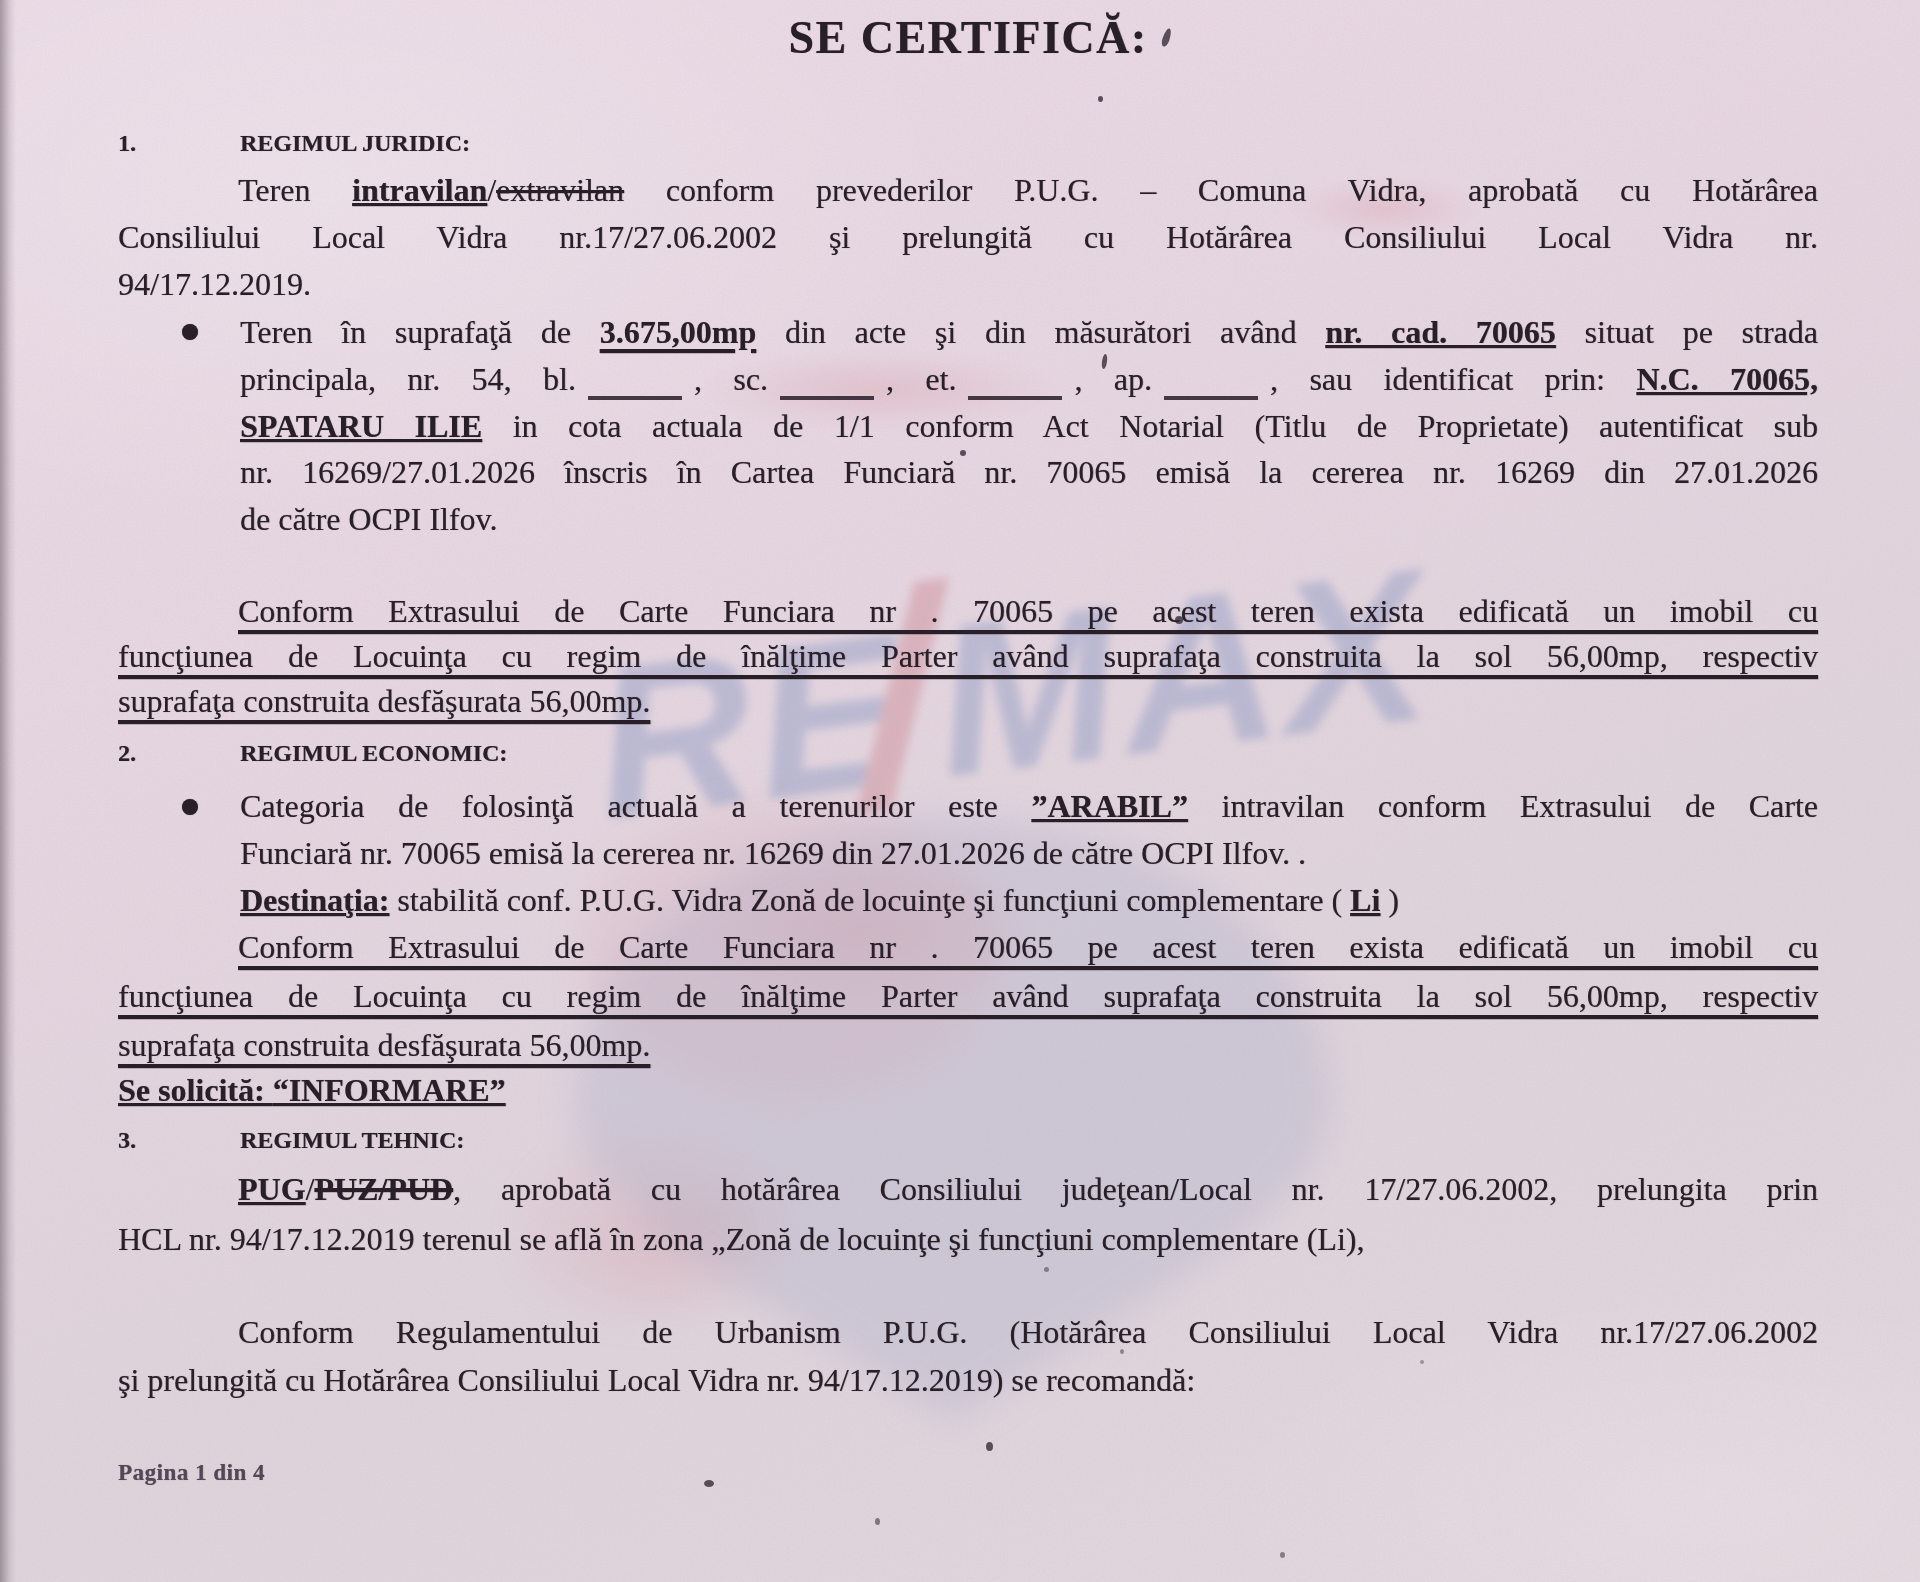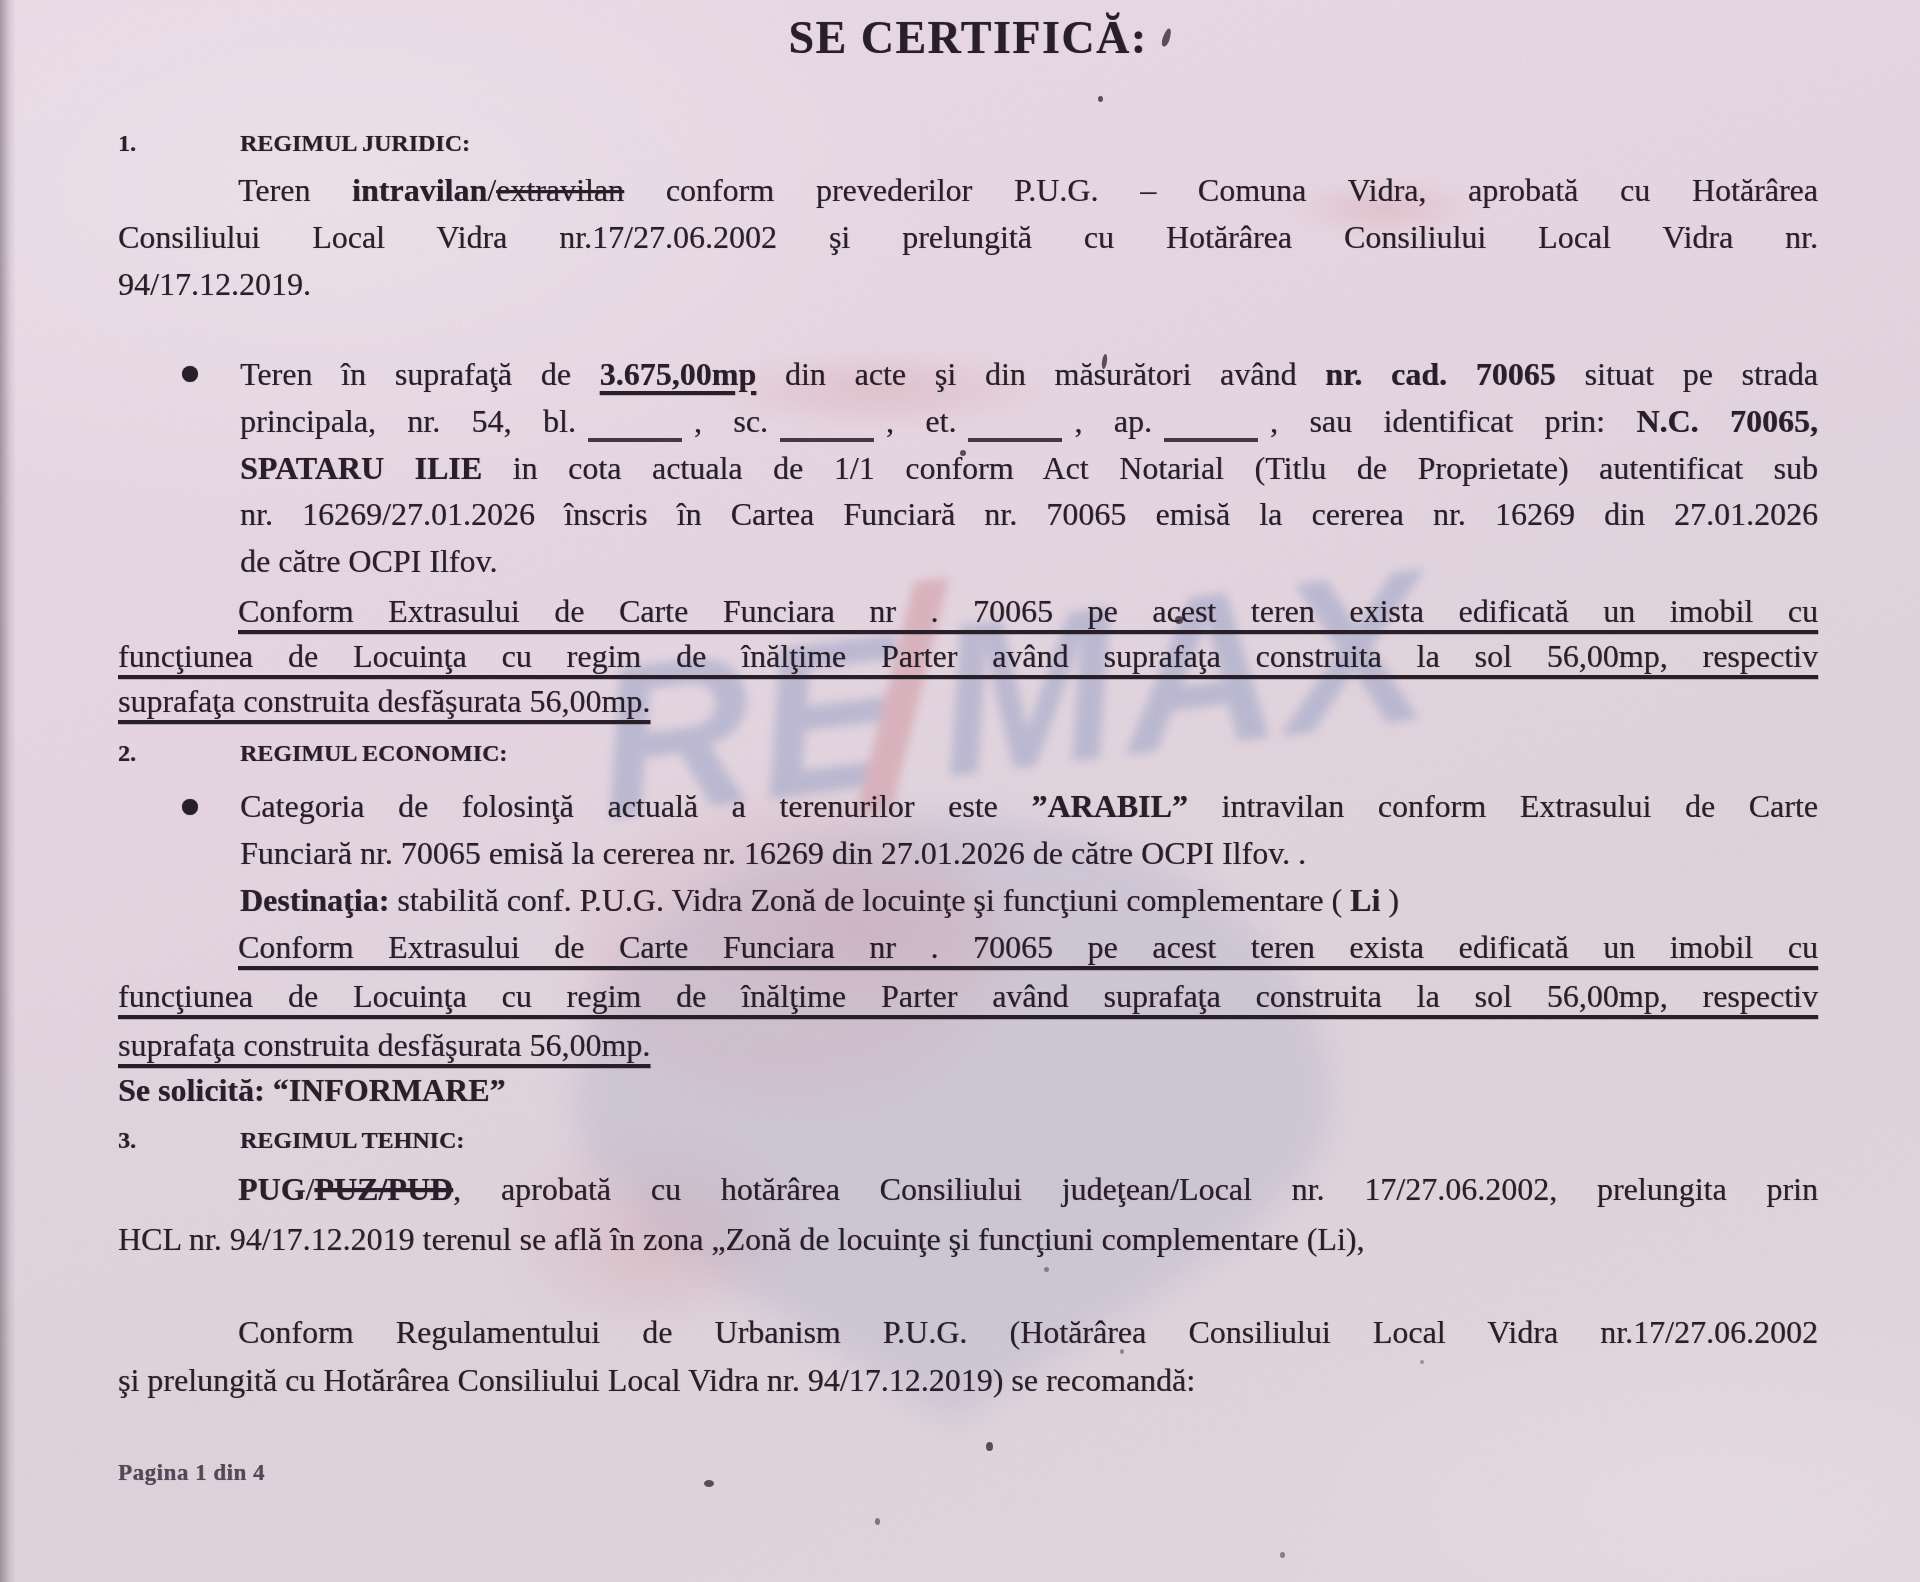--- a/index.html
+++ b/index.html
@@ -32,21 +32,21 @@
     text-shadow:0.4px 0.4px 0.7px rgba(40,28,40,0.55);}
   .title{position:absolute;top:12px;left:0;width:100%;text-align:center;
     font-size:46px;font-weight:bold;letter-spacing:1.5px;line-height:52px;}
   .block{position:absolute;left:0;right:0;}
   .block.bul{left:122px;right:0;}
   .sec-head{font-weight:bold;font-size:24px;}
   .sec-num{display:inline-block;width:122px;}
   .line{text-align:left;}
   .just{text-align:justify;text-align-last:justify;}
   .ind{padding-left:120px;}
-  .b{font-weight:bold;}
+  .b{font-weight:bold;text-decoration:underline;}
   .strike{text-decoration:line-through;text-decoration-thickness:3px;}
   .bstrike{font-weight:bold;text-decoration:line-through;text-decoration-thickness:3.5px;}
   .u{text-decoration:underline;text-decoration-thickness:3.5px;text-underline-offset:8px;}
   .bu{font-weight:bold;text-decoration:underline;text-decoration-thickness:4px;text-underline-offset:6px;}
   .dot{position:absolute;left:-58px;width:16px;height:16px;border-radius:50%;background:var(--ink);
     box-shadow:0 0 1px rgba(40,28,40,0.6);}
   .blank{display:inline-block;width:94px;height:24px;margin:0 12px -10px 12px;
     border-bottom:4px solid rgba(40,28,40,0.85);vertical-align:baseline;}
   .footer{position:absolute;top:1450px;left:0;font-size:23px;font-weight:bold;
     color:#45384a;letter-spacing:0.5px;opacity:0.9;}
@@ -95,21 +95,21 @@
     </div>
 
     <div class="block" style="top:167px;line-height:47px;">
       <div class="line just ind">
         <span>Teren </span><span class="b">intravilan</span><span>/</span><span class="strike">extravilan</span><span> conform prevederilor P.U.G. – Comuna Vidra, aprobată cu Hotărârea</span>
       </div>
       <div class="line just">Consiliului Local Vidra nr.17/27.06.2002 şi prelungită cu Hotărârea Consiliului Local Vidra nr.</div>
       <div class="line">94/17.12.2019.</div>
     </div>
 
-    <div class="block bul" style="top:309px;line-height:46.8px;margin-top:42px;">
+    <div class="block bul" style="top:309px;line-height:46.8px;">
       <div class="dot" style="top:15px;"></div>
       <div class="line just">
         <span>Teren în suprafaţă de </span><span class="bu">3.675,00mp</span><span> din acte şi din măsurători având </span><span class="b">nr. cad. 70065</span><span> situat pe strada</span>
       </div>
       <div class="line just">
         <span>principala, nr. 54, bl.</span><span class="blank"></span><span>, sc.</span><span class="blank"></span><span>, et.</span><span class="blank"></span><span>, ap.</span><span class="blank"></span><span>, sau identificat prin: </span><span class="b">N.C. 70065,</span>
       </div>
       <div class="line just">
         <span class="b">SPATARU ILIE</span><span> in cota actuala de 1/1 conform Act Notarial (Titlu de Proprietate) autentificat sub</span>
       </div>

